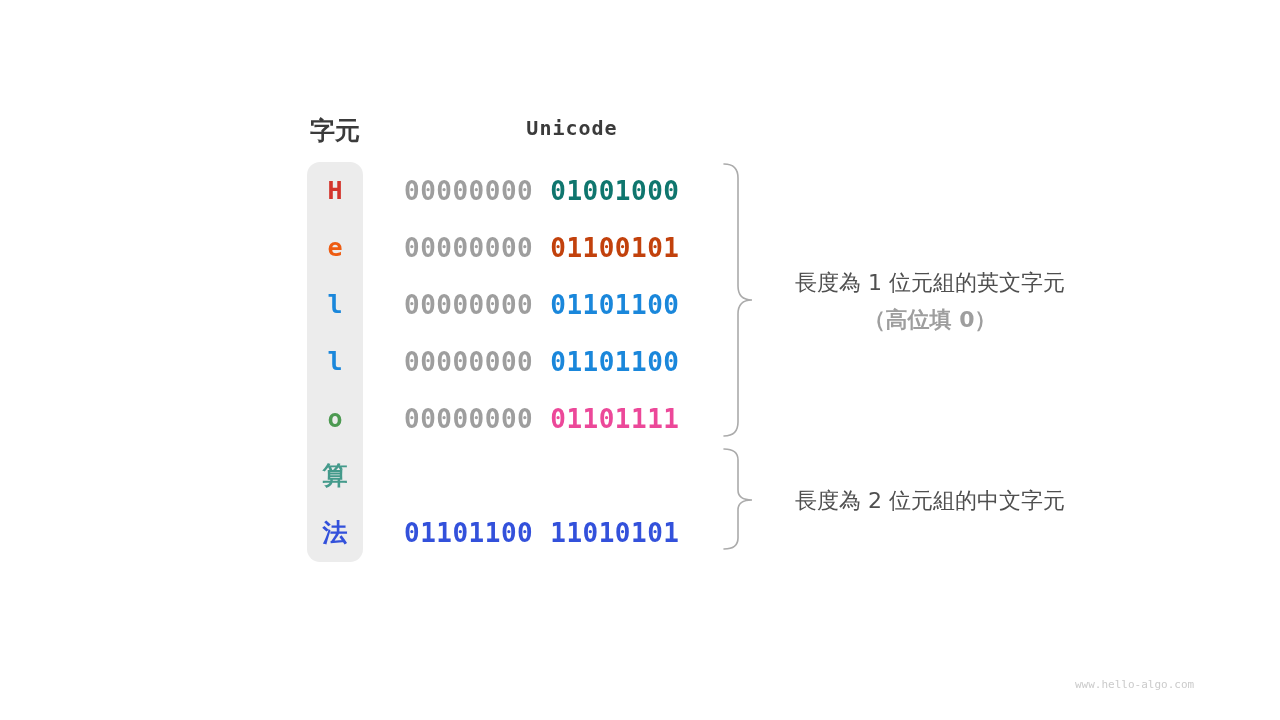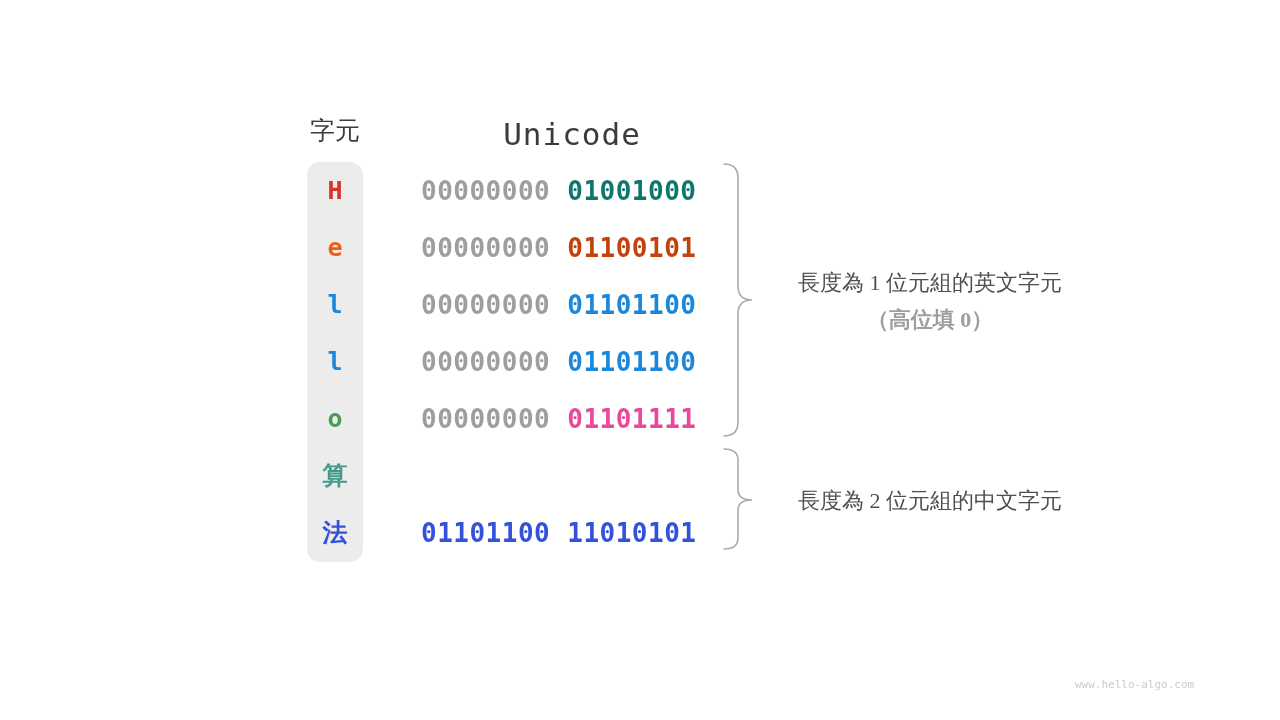--- a/index.html
+++ b/index.html
@@ -8,32 +8,32 @@
     position: relative;
     width: 1280px;
     height: 720px;
     background: #ffffff;
     overflow: hidden;
     font-family: "DejaVu Sans", "Liberation Sans", sans-serif;
   }
   .hdr {
     position: absolute;
     color: #3b3b3b;
-    font-weight: normal;
+    font-weight: bold;
   }
   .hdr-char {
     left: 307px; top: 114px; width: 56px;
     text-align: center;
     font-size: 25px;
   }
   .hdr-unicode {
     left: 427px; top: 116px; width: 290px;
     text-align: center;
     font-family: "DejaVu Sans Mono", "Liberation Mono", monospace;
-    font-size: 31px;
+    font-size: 20px;
     letter-spacing: 1px;
   }
   .char-col-bg {
     position: absolute;
     left: 307px; top: 162px;
     width: 56px; height: 400px;
     background: #ececec;
     border-radius: 13px;
   }
   .char-cell {
@@ -42,21 +42,21 @@
     width: 56px;
     height: 34px;
     line-height: 34px;
     text-align: center;
     font-family: "DejaVu Sans Mono", "Liberation Mono", monospace;
     font-weight: bold;
     font-size: 25px;
   }
   .code-line {
     position: absolute;
-    left: 421px;
+    left: 404px;
     height: 34px;
     line-height: 34px;
     display: flex;
     gap: 17px;
     font-family: "DejaVu Sans Mono", "Liberation Mono", monospace;
     font-weight: bold;
     font-size: 26px;
     letter-spacing: 0.5px;
     white-space: nowrap;
   }
@@ -67,21 +67,20 @@
   .brace-1 { top: 162px; }
   .brace-2 { top: 447px; }
   .annotation {
     position: absolute;
     left: 765px;
     width: 330px;
     text-align: center;
     font-size: 22px;
     color: #4f4f4f;
     line-height: 1.0;
-    font-family: Liberation Serif, serif;
   }
   .annotation-english { top: 272px; }
   .annotation-chinese { top: 490px; }
   .annotation .muted-line {
     margin-top: 15px;
     color: #9e9e9e;
     font-weight: bold;
   }
   .watermark {
     position: absolute;

